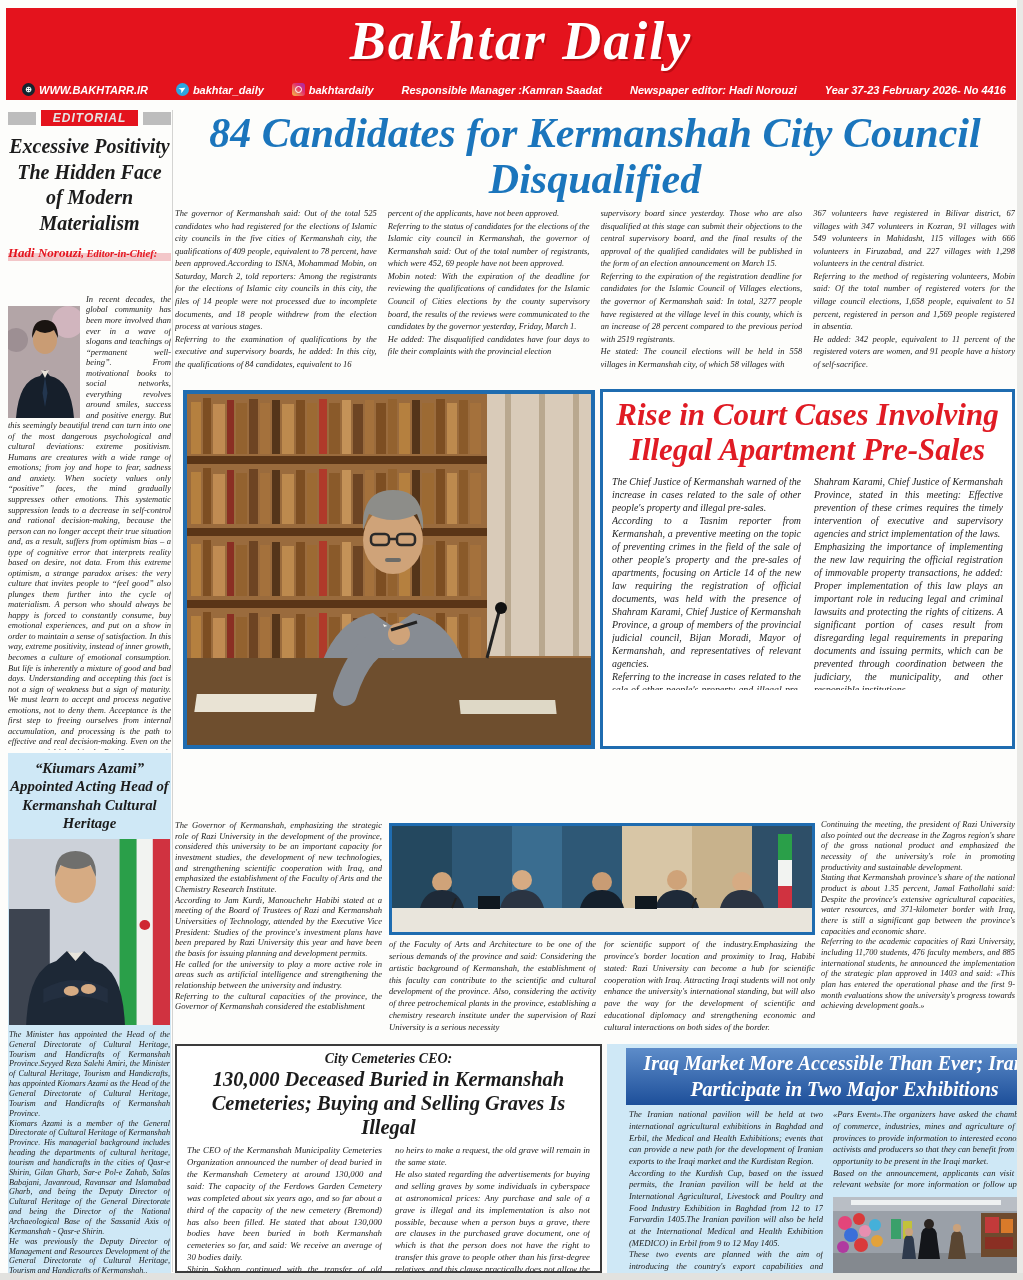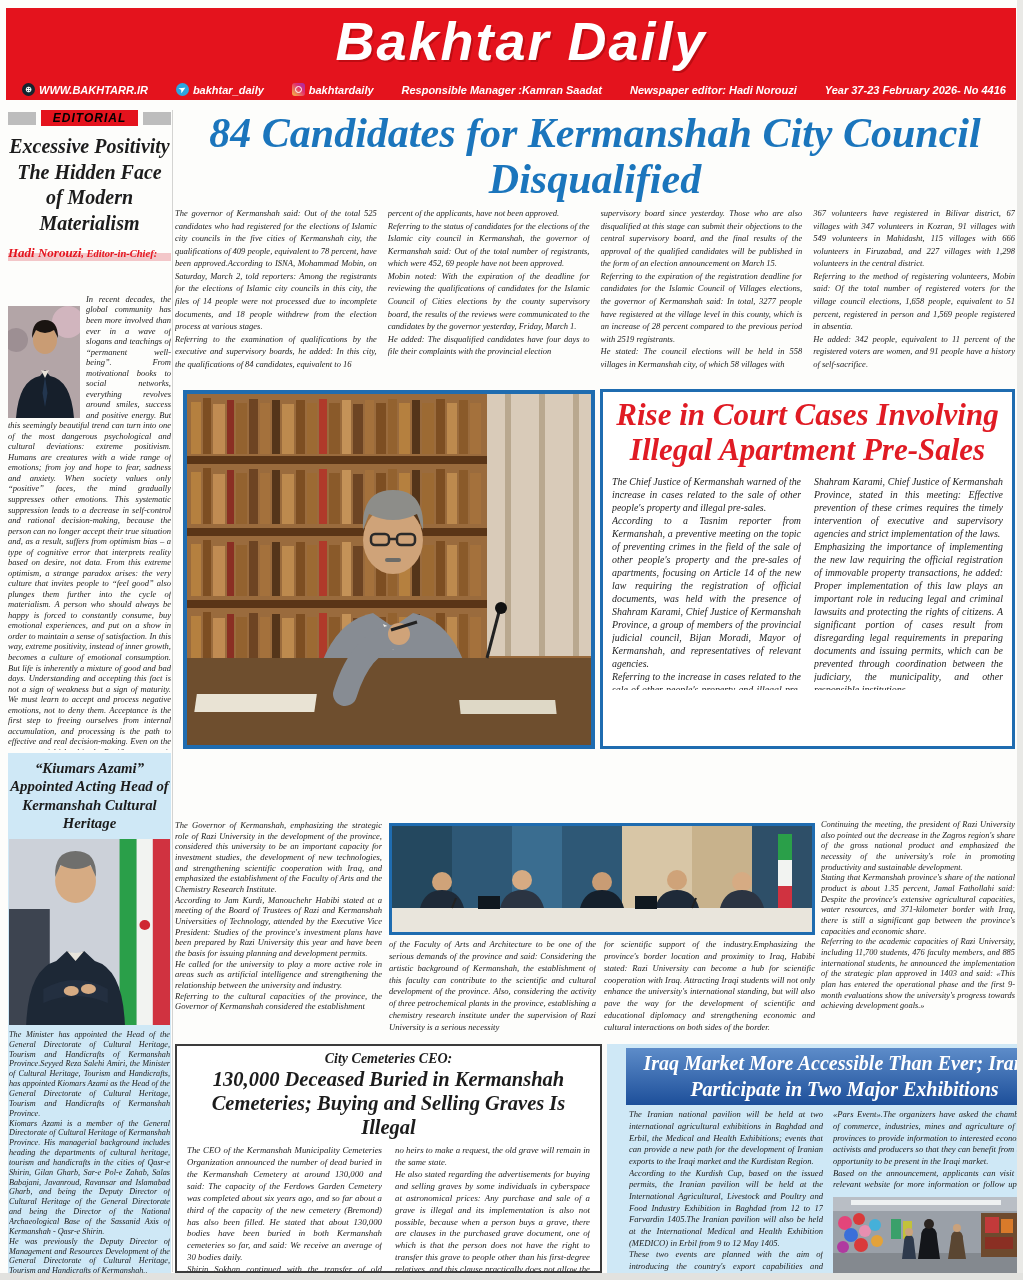--- a/index.html
+++ b/index.html
@@ -3,21 +3,21 @@
 <meta charset="utf-8">
 <style>
   html,body{margin:0;padding:0;background:#ffffff;}
   .page{position:relative;width:1023px;height:1280px;background:#fdfdfb;overflow:hidden;
         font-family:"Liberation Serif",serif;color:#1c1c1c;}
   .edge-right{position:absolute;right:0;top:0;width:6px;height:1280px;background:#e9e9e6;}
   .edge-bottom{position:absolute;left:0;bottom:0;width:1023px;height:7px;background:#e2e2df;}
 
   
   .masthead{position:absolute;left:6px;top:8px;width:1010px;height:92px;background:#e4131d;color:#fff;}
-  .masthead-title{margin:0;text-align:center;font-family:Liberation Sans, sans-serif;
+  .masthead-title{margin:0;text-align:center;font-family:Liberation Serif, serif;
         font-style:italic;font-weight:bold;font-size:54px;line-height:66px;letter-spacing:2px;
         text-shadow:2px 2px 0 rgba(120,0,0,.35);padding-left:20px;}
   .info-bar{position:absolute;left:16px;right:10px;bottom:4px;display:flex;justify-content:space-between;
         align-items:center;font-family:"Liberation Sans",sans-serif;font-size:11px;font-weight:bold;
         font-style:italic;white-space:nowrap;}
   .info-item{display:flex;align-items:center;gap:4px;}
   .ic{width:13px;height:13px;border-radius:50%;display:inline-flex;align-items:center;justify-content:center;
         font-size:8px;color:#fff;font-style:normal;flex:0 0 auto;}
   .ic-web{background:#15242e;}
   .ic-tg{background:#2ca5e0;}
@@ -27,21 +27,21 @@
 
   
   .body-text{font-family:"Liberation Serif",serif;font-style:italic;text-align:justify;
         white-space:pre-line;overflow:hidden;}
   .hl{font-family:"Liberation Serif",serif;font-weight:bold;font-style:italic;text-align:center;margin:0;}
 
   
   .left-col{position:absolute;left:8px;top:110px;width:163px;height:640px;overflow:hidden;}
   .badge-row{display:flex;align-items:center;gap:5px;}
   .badge-bar{flex:1;height:13px;background:#bdbdbd;}
-  .editorial-badge{background:#e4131d;color:#000000;font-family:"Liberation Sans",sans-serif;
+  .editorial-badge{background:#e4131d;color:#e5e5e5;font-family:"Liberation Sans",sans-serif;
         font-style:italic;font-weight:bold;font-size:12px;padding:1px 12px;letter-spacing:1px;}
   .editorial-title{font-size:20px;line-height:1.28;margin:8px 0 7px;}
   .editorial-author-row{margin:0 0 22px;background:linear-gradient(transparent 58%,#f3c7c9 58%);}
   .editorial-author{color:#e4131d;font-weight:bold;font-style:italic;font-size:13px;}
   .editorial-author-role{color:#e4131d;font-weight:bold;font-style:italic;font-size:10.5px;}
   .editorial-body{font-size:8.5px;line-height:1.24;}
   .editorial-photo{float:left;width:72px;height:112px;margin:2px 6px 2px 0;}
 
   .vdiv{position:absolute;left:172px;top:110px;width:1px;height:1162px;background:#d4d4d2;}
 

